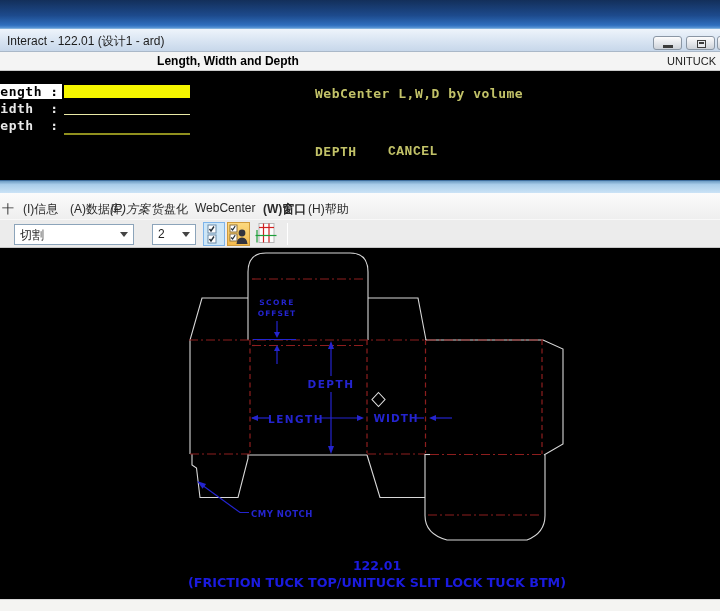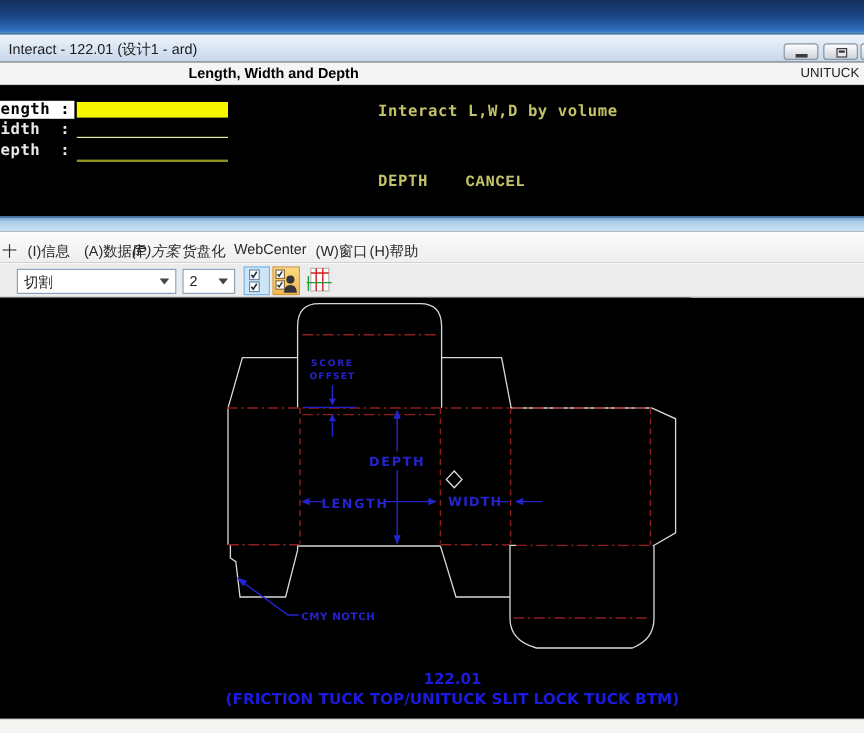--- a/index.html
+++ b/index.html
@@ -76,38 +76,38 @@
 <div class="abs dialog-title">Length, Width and Depth</div>
 <div class="abs assist">UNITUCK</div>
 
 <div class="abs dialog"></div>
 <div class="abs mono fld-label hl" style="left:-8px; top:84px;">Length :</div>
 <div class="abs fld-yellow"></div>
 <div class="abs mono fld-label" style="left:-8px; top:101px;">Width  :</div>
 <div class="abs fld-line1"></div>
 <div class="abs mono fld-label" style="left:-8px; top:118px;">Depth  :</div>
 <div class="abs fld-line2"></div>
-<div class="abs mono hint" style="left:315px; top:86px;">Interact L,W,D by volume</div>
+<div class="abs mono hint" style="left:315px; top:86px;">WebCenter L,W,D by volume</div>
 <div class="abs mono dlg-btn" style="left:315px; top:144px;">DEPTH</div>
 <div class="abs mono dlg-btn" style="left:388px; top:144px;font-family:Liberation Mono, monospace;">CANCEL</div>
 
 <div class="abs blue-strip"></div>
 
 <div class="abs menu-row"></div>
 <span class="abs menu-item" style="left:2px;">十</span>
 <span class="abs menu-item" style="left:23px;">(I)信息</span>
 <span class="abs menu-item" style="left:70px;">(A)数据库</span>
 <span class="abs menu-item" style="left:110px;font-style:italic;">(P)方案</span>
 <span class="abs menu-item" style="left:152px;">货盘化</span>
 <span class="abs menu-item" style="left:195px;">WebCenter</span>
-<span class="abs menu-item" style="left:263px;">(W)窗口</span>
+<span class="abs menu-item" style="left:263px;font-weight:bold;">(W)窗口</span>
 <span class="abs menu-item" style="left:308px;text-align:right;">(H)帮助</span>
 
 <div class="abs tool-row"></div>
-<div class="abs combo" style="left:14px; width:133px;">
+<div class="abs combo" style="left:14px; width:120px;">
   <span>切割</span>
   <span class="arrow"></span>
 </div>
 <div class="abs combo" style="left:152px; width:44px;">
   <span>2</span>
   <span class="arrow"></span>
 </div>
 <div class="abs toolbtn tb-sel-blue" style="left:203px; width:22px;">
   <svg width="20" height="22">
     <rect x="4" y="2" width="8" height="8" fill="#fff" stroke="#6a8aa8"></rect>

